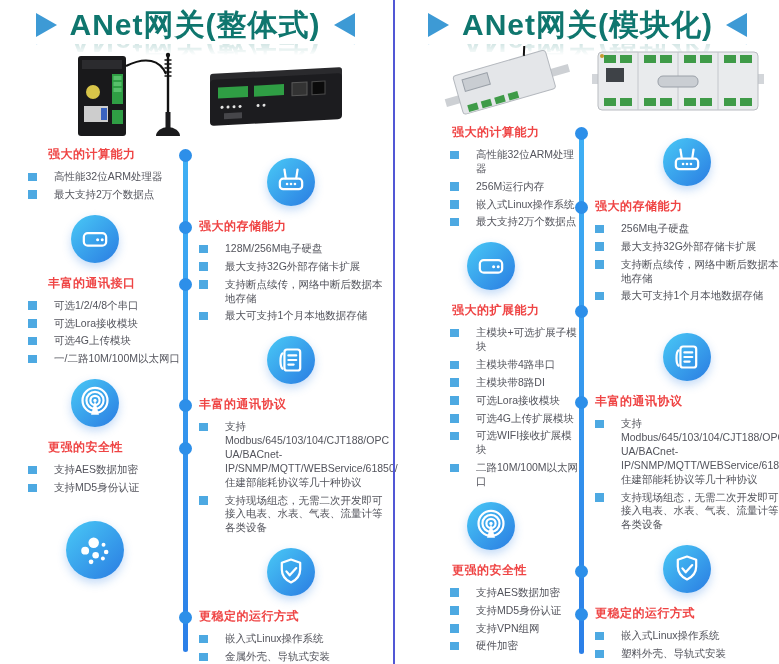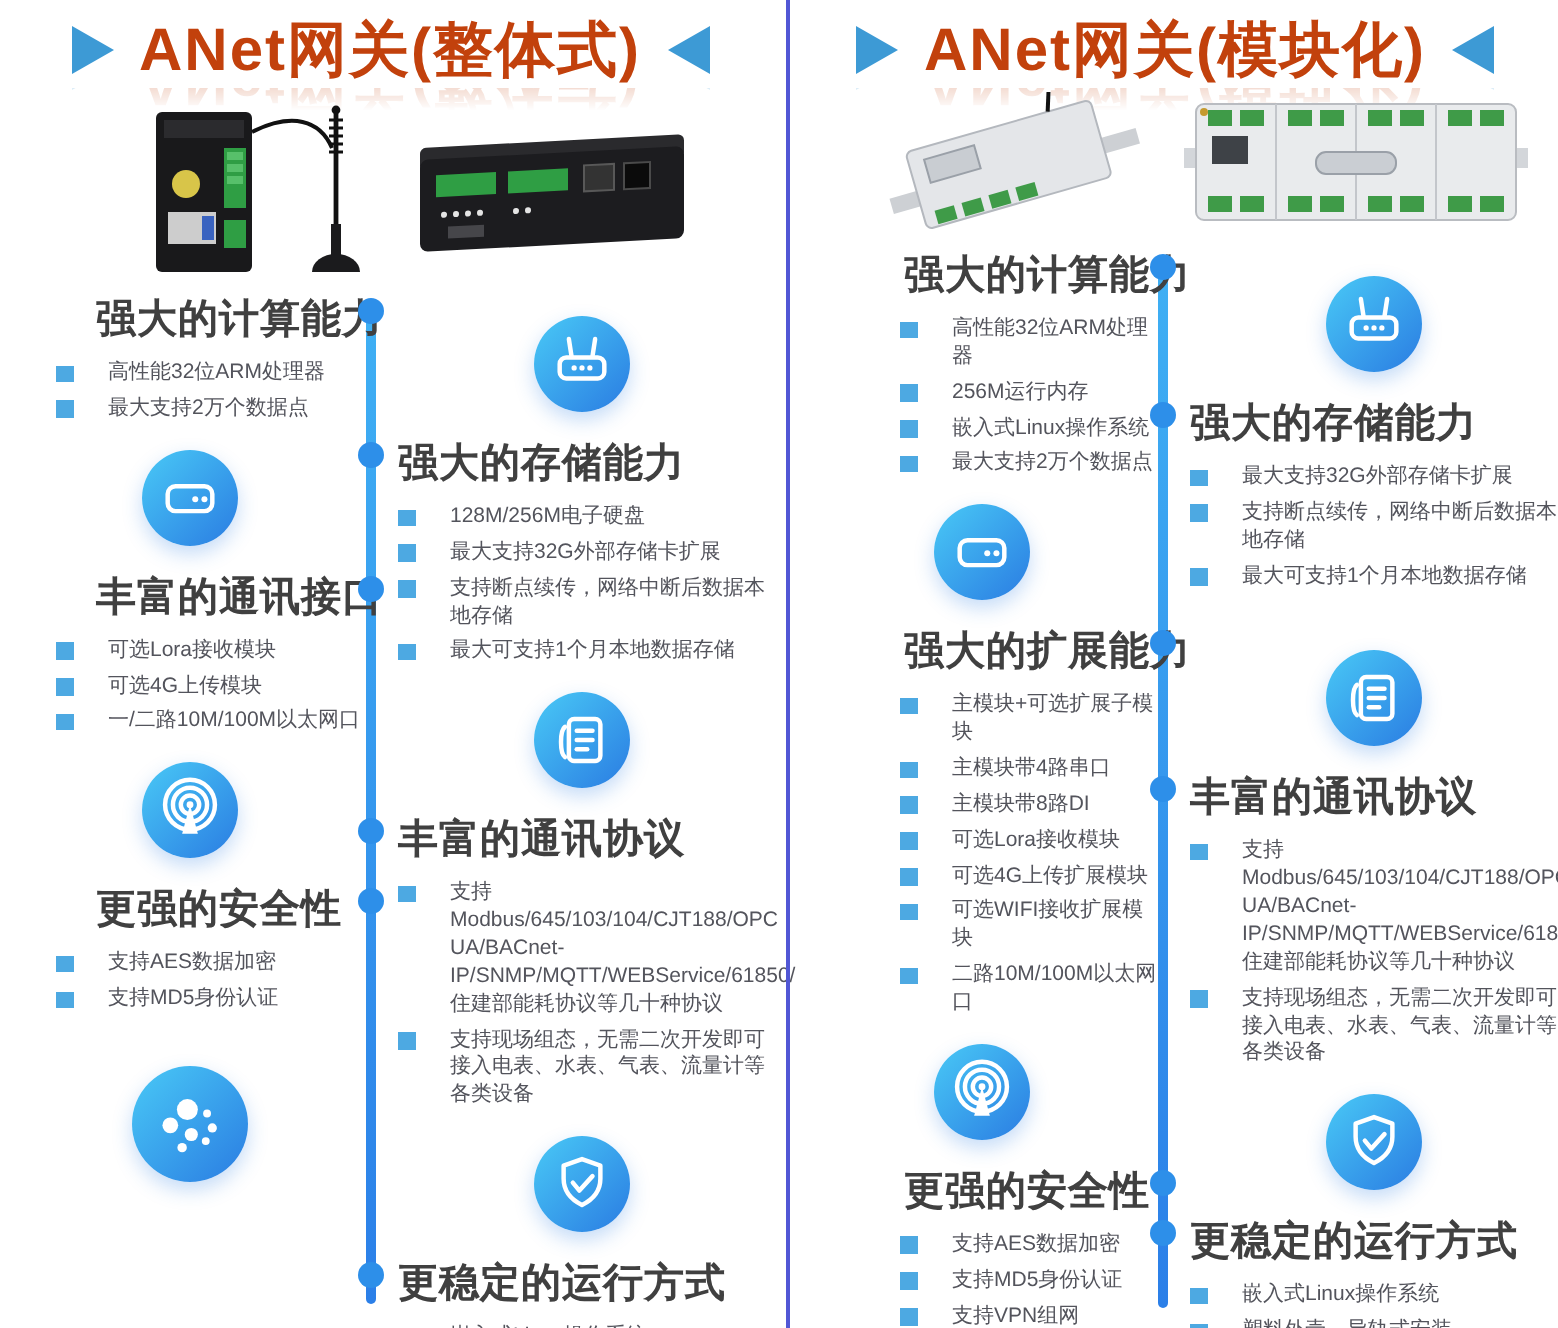--- a/index.html
+++ b/index.html
@@ -8,21 +8,21 @@
     font-family:"Liberation Sans","DejaVu Sans",sans-serif;
   }
   .panel{position:absolute;top:0;height:664px;}
   .p1{left:0;width:390px;}
   .p2{left:396px;width:383px;border-radius:31px;}
   .divider{position:absolute;left:393px;top:0;bottom:0;width:2px;background:#5157d5;}
 
   
   .header{position:absolute;top:6px;left:0;right:0;}
   .hdr-row{display:flex;align-items:center;justify-content:center;gap:13px;height:38px;}
-  .hdr-title{font-size:30px;font-weight:bold;color:#c2410c;letter-spacing:1px;white-space:nowrap;}
+  .hdr-title{font-size:30px;font-weight:bold;color:#0f766e;letter-spacing:1px;white-space:nowrap;}
   .tri{width:0;height:0;border-top:12px solid transparent;border-bottom:12px solid transparent;display:inline-block;}
   .tri-r{border-left:21px solid #3d9ad5;}
   .tri-l{border-right:21px solid #3d9ad5;}
   .hdr-mirror{height:15px;overflow:hidden;opacity:.18;transform:scaleY(-1);
     -webkit-mask-image:linear-gradient(to top,rgba(0,0,0,1),transparent 75%);
     mask-image:linear-gradient(to top,rgba(0,0,0,1),transparent 75%);}
   .hdr-mirror .hdr-row{align-items:flex-end;}
 
   
   .products{position:absolute;left:0;right:0;}
@@ -38,21 +38,21 @@
   .col-r{position:absolute;left:199px;top:0;width:184px;}
   .tl-line{position:absolute;left:183px;width:5px;border-radius:3px;
     background:linear-gradient(180deg,#3fb0f4,#2b7fe8);top:6px;bottom:10px;}
   .p2 .tl-line{top:4px;bottom:8px;}
 
   .section{position:relative;margin-bottom:13px;}
   .dot{position:absolute;width:13px;height:13px;border-radius:50%;background:#2d8fe9;top:3px;}
   .col-l .dot{left:173px;}
   .col-r .dot{left:-20px;}
 
-  .sec-title{margin:0 0 7px;font-size:20px;font-weight:bold;color:#404040;letter-spacing:.5px;white-space:nowrap;font-family:Liberation Mono, monospace;}
+  .sec-title{margin:0 0 7px;font-size:12px;font-weight:bold;color:#ef4444;letter-spacing:.5px;white-space:nowrap;font-family:Liberation Mono, monospace;}
   ul.bullets{list-style:none;margin:0;padding:0;}
   ul.bullets li{position:relative;padding-left:26px;margin-bottom:4px;font-size:10.5px;line-height:1.32;color:#53545c;}
   ul.bullets li::before{content:"";position:absolute;left:0;top:2.5px;width:8.5px;height:8.5px;background:#4da9e2;}
 
   .p1 .col-l .sec-title{margin-left:42px;}
   .p1 .col-l ul.bullets{margin-left:22px;}
   .p2 .col-l .sec-title{margin-left:50px;}
   .p2 .col-l ul.bullets{margin-left:48px;}
 
   .icon-circle{width:48px;height:48px;border-radius:50%;margin:8px auto 12px;
@@ -140,20 +140,21 @@
           <rect class="st" x="15" y="23" width="34" height="19" rx="6"></rect>
           <circle class="fw" cx="36" cy="33" r="2.3"></circle>
             <circle class="fw" cx="43" cy="33" r="2.3"></circle>
         </svg>
       </div>
 
       <div class="section">
         <span class="dot"></span>
         <h3 class="sec-title">丰富的通讯接口</h3>
         <ul class="bullets">
+            <li>可选1/2/4/8个串口</li>
             <li>可选Lora接收模块</li>
             <li>可选4G上传模块</li>
             <li>一/二路10M/100M以太网口</li>
           </ul>
       </div>
 
       <div class="icon-circle">
         <svg viewBox="0 0 64 64">
           <circle class="st" cx="32" cy="28" r="7"></circle>
           <circle class="st" cx="32" cy="28" r="13"></circle>
@@ -377,20 +378,21 @@
           <circle class="fw" cx="26" cy="35" r="2"></circle>
             <circle class="fw" cx="32" cy="35" r="2"></circle>
             <circle class="fw" cx="38" cy="35" r="2"></circle>
         </svg>
       </div>
 
       <div class="section">
         <span class="dot"></span>
         <h3 class="sec-title">强大的存储能力</h3>
         <ul class="bullets">
+            <li>256M电子硬盘</li>
             <li>最大支持32G外部存储卡扩展</li>
             <li>支持断点续传，网络中断后数据本地存储</li>
             <li>最大可支持1个月本地数据存储</li>
           </ul>
       </div>
 
       <div class="icon-circle" style="margin-top:30px;">
         <svg viewBox="0 0 64 64">
           <rect class="st" x="22" y="16" width="24" height="32" rx="4"></rect>
           <path class="st" d="M19 22 c-4 3 -4 20 0 23"></path>

